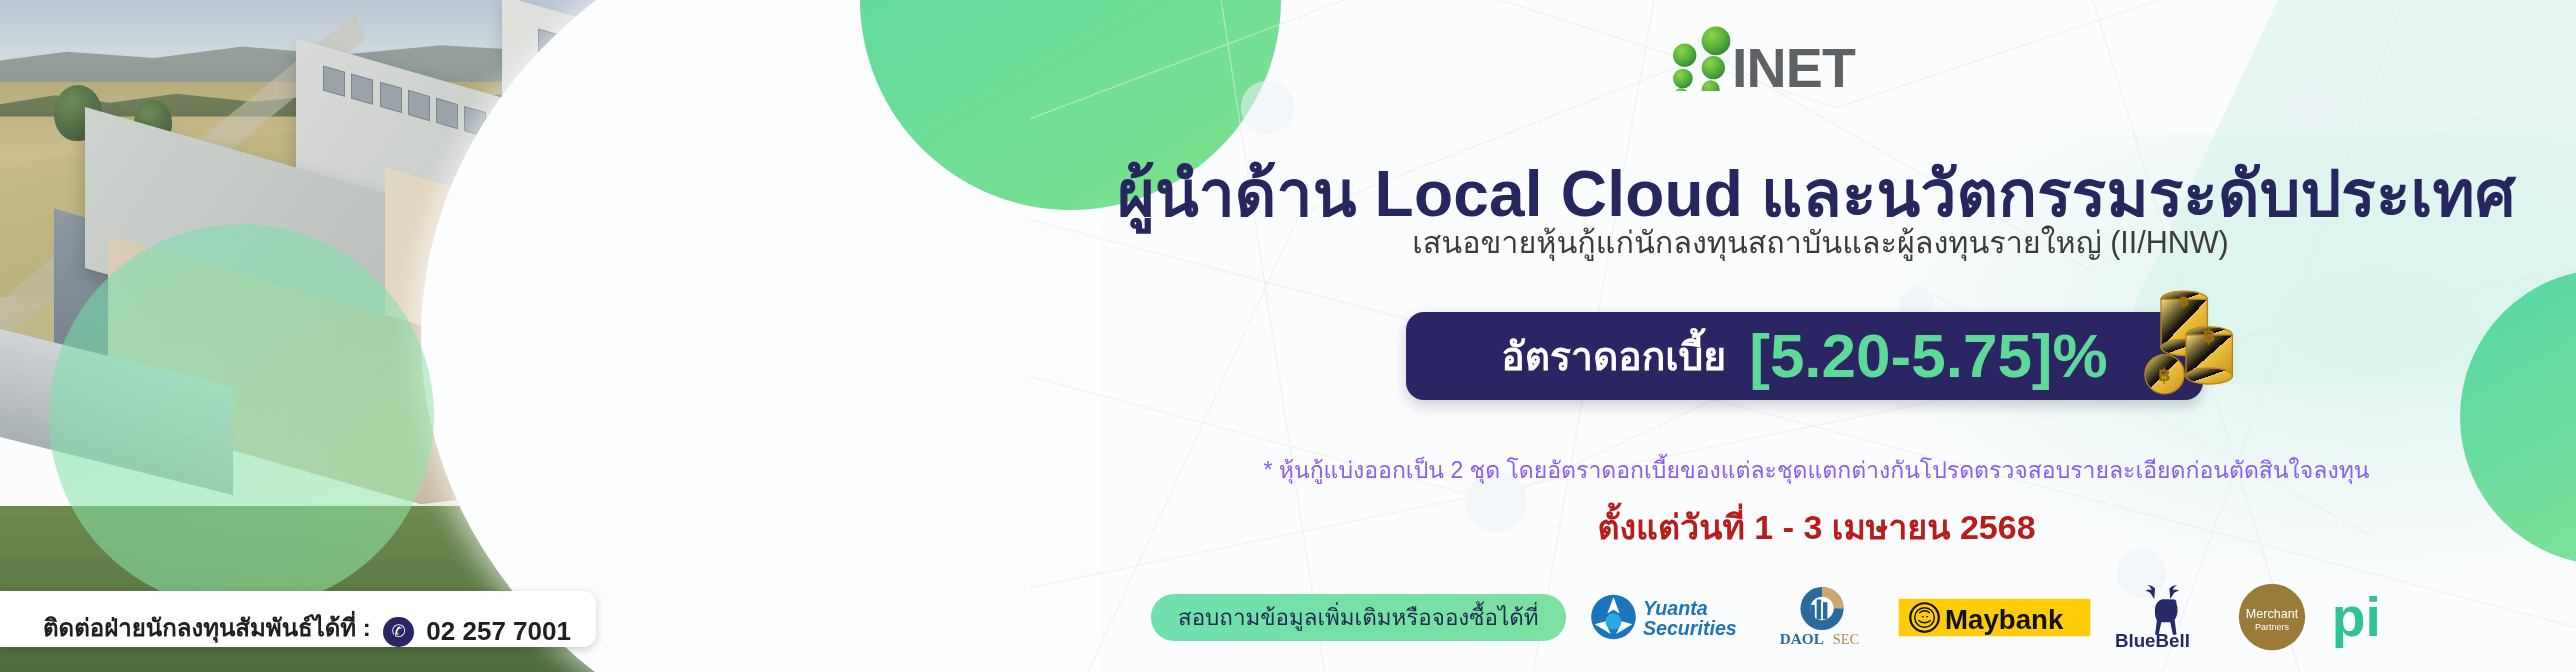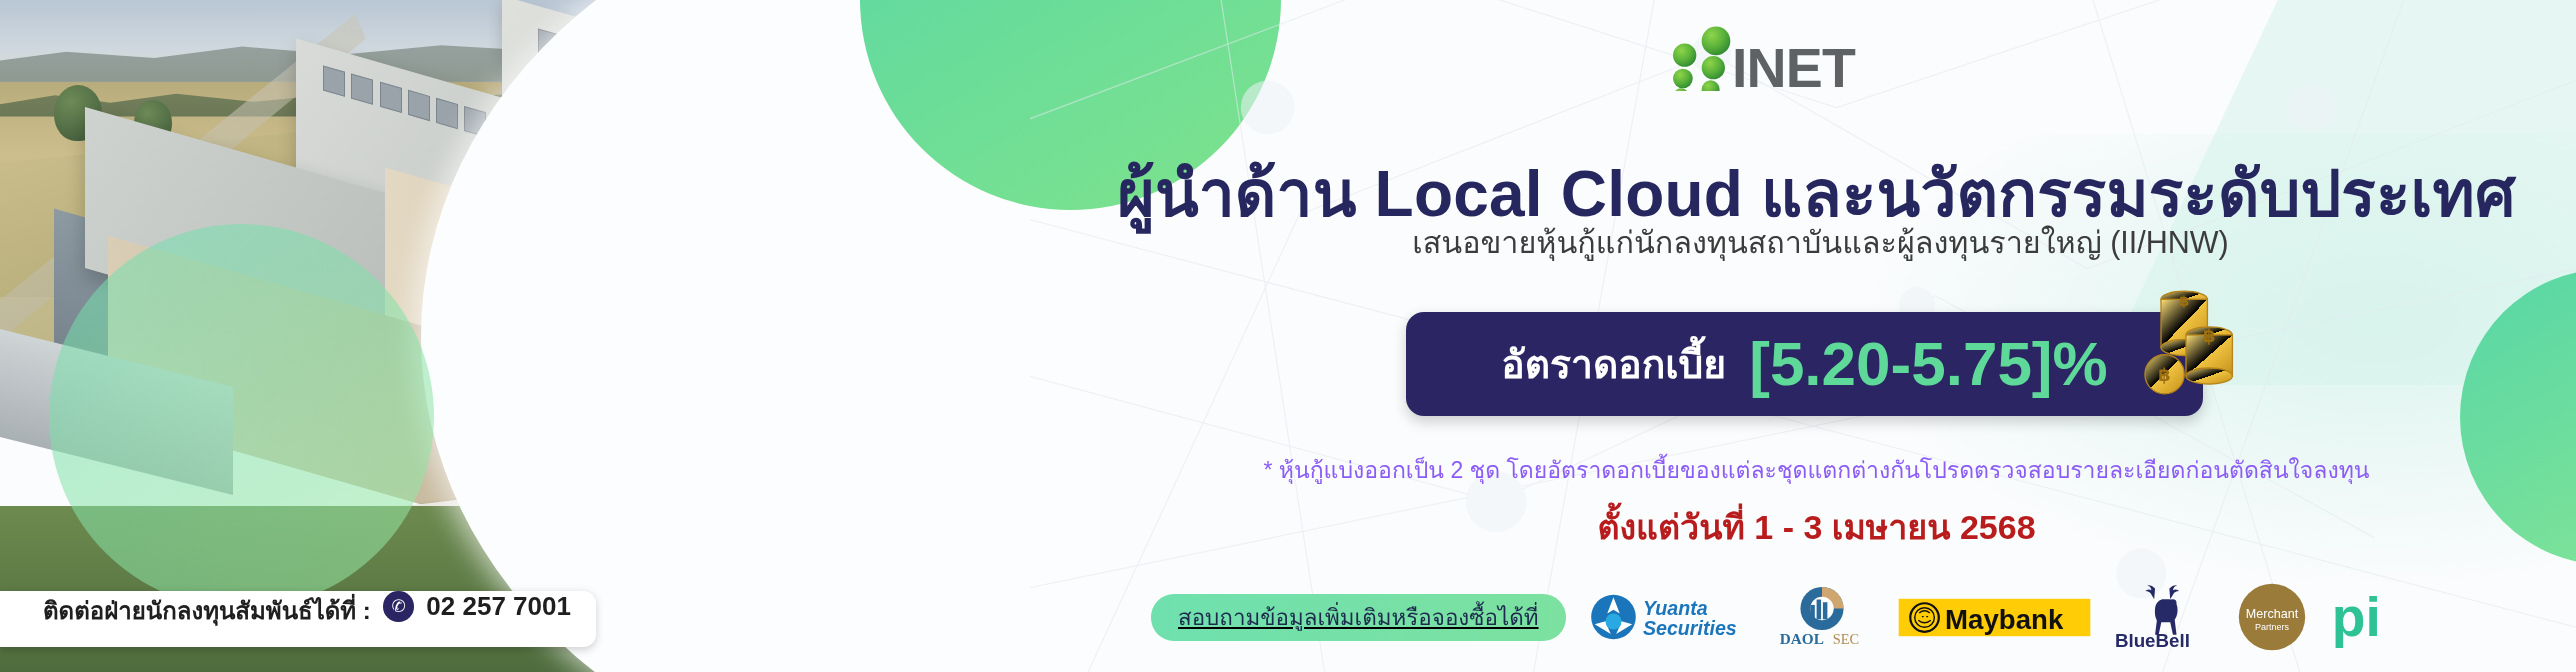--- a/index.html
+++ b/index.html
@@ -80,42 +80,42 @@
   .content{position:absolute;left:1057px;top:0;width:1519px;height:672px;}
 
   .logo{position:absolute;left:596px;top:23px;width:296px;height:68px;display:flex;align-items:flex-start;}
   .logo svg{display:block;}
 
   .headline{position:absolute;left:0;top:142px;width:1519px;text-align:center;
      font-size:64px;font-weight:700;color:#27275f;letter-spacing:0.2px;white-space:nowrap;}
   .subline{position:absolute;left:4px;top:218px;width:1519px;text-align:center;
      font-size:30.5px;font-weight:400;color:#3c3c3c;white-space:nowrap;}
 
-  .ratebox{position:absolute;left:349px;top:312px;width:797px;height:104px;border-radius:18px;
+  .ratebox{position:absolute;left:349px;top:312px;width:797px;height:88px;border-radius:18px;
      background:#2b2663;box-shadow:0 5.4px 14.3px rgba(0,0,0,.18);
      display:flex;align-items:center;justify-content:center;gap:23px;}
   .rate-label{font-size:39px;font-weight:700;color:#ffffff;white-space:nowrap;}
   .rate-value{font-size:62px;font-weight:700;color:#5fd999;white-space:nowrap;line-height:1;}
   .coins{position:absolute;left:1075px;top:285px;width:108px;height:116px;}
 
   .disclaimer{position:absolute;left:0;top:452px;width:1519px;text-align:center;
      font-size:23px;color:#8b5cf6;white-space:nowrap;}
   .dateline{position:absolute;left:0;top:500px;width:1519px;text-align:center;
      font-size:34px;font-weight:700;color:#b91c1c;white-space:nowrap;}
 
   .partners{position:absolute;left:0;top:581px;width:1519px;height:72px;
-     display:flex;align-items:center;gap:23px;padding-left:94px;box-sizing:border-box;text-decoration:underline;}
+     display:flex;align-items:center;gap:23px;padding-left:94px;box-sizing:border-box;}
   .cta-pill{height:47px;border-radius:23px;padding:0 27px;display:flex;align-items:center;
      background:linear-gradient(90deg,#6fe0ae,#7ce1a0);color:#1d2a4d;font-size:22.4px;font-weight:400;white-space:nowrap;}
 
   .plogo{display:flex;align-items:center;justify-content:flex-end;}
 
   
   .contact{position:absolute;left:0;top:591px;width:596px;height:56px;background:#ffffff;
-     border-radius:0 12.5px 12.5px 0;display:flex;align-items:flex-start;gap:12.5px;padding-left:43px;
+     border-radius:0 12.5px 12.5px 0;display:flex;align-items:flex-end;gap:12.5px;padding-left:43px;
      box-sizing:border-box;box-shadow:0 2.7px 9px rgba(0,0,0,.18);}
   .contact-label{font-size:24px;font-weight:700;color:#1f1f1f;white-space:nowrap;}
   .phone-ic{width:30.5px;height:30.5px;border-radius:50%;background:#2b2663;
      display:flex;align-items:center;justify-content:center;color:#fff;font-size:17px;}
   .contact-num{font-size:26px;font-weight:700;color:#1f1f1f;white-space:nowrap;}
 </style>
 </head>
 <body>
 
 <div class="banner">

